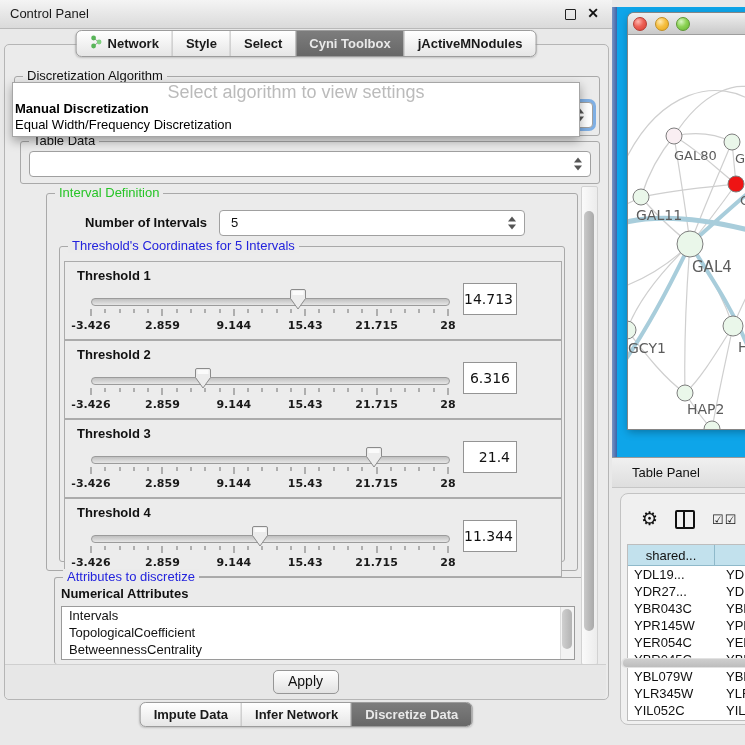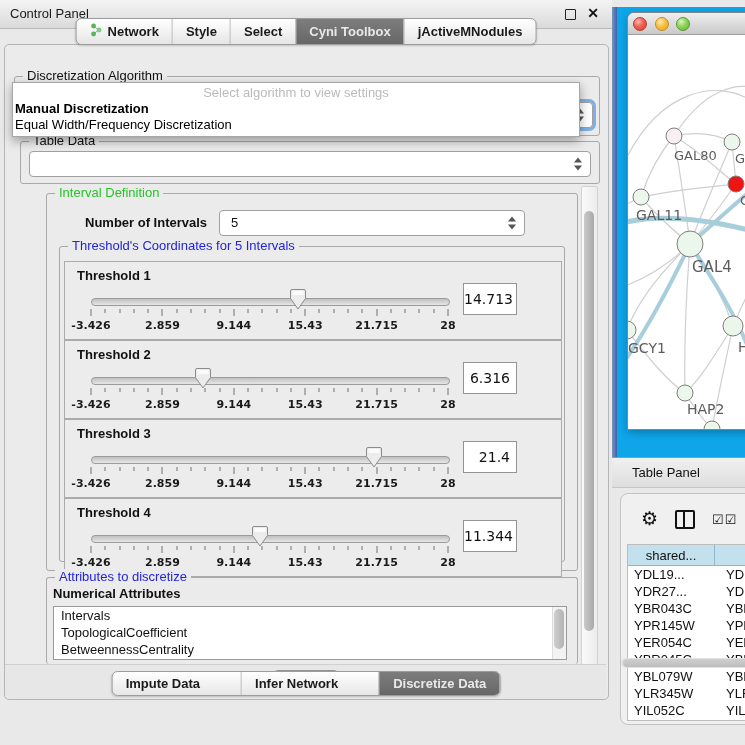--- a/index.html
+++ b/index.html
@@ -11,43 +11,43 @@
     background:linear-gradient(#f4f4f4,#dadada);border-bottom:1px solid #b9b9b9;}
   .cp-title{position:absolute;left:10px;top:6px;font-size:13px;color:#1a1a1a;}
   .float-icon{position:absolute;right:36px;top:9px;width:9px;height:9px;border:1.5px solid #222;border-radius:1px;}
   .close-icon{position:absolute;right:13px;top:5px;font-size:14px;font-weight:bold;color:#111;}
   .cp-body{position:absolute;left:4px;top:44px;width:603px;height:654px;background:#ebebeb;
     border:1px solid #b5b5b5;border-radius:5px;text-decoration:underline;}
   
   .seg-bar{position:absolute;left:50%;transform:translateX(-50%);display:flex;z-index:6;
     background:linear-gradient(#ffffff,#e6e6e6);border:1px solid #9c9c9c;border-radius:6px;
     overflow:hidden;box-shadow:0 1px 2px rgba(0,0,0,.18);white-space:nowrap;}
-  .seg-bar.top{top:18px;}
-  .seg-bar.bottom{top:671px;gap:28px;}
+  .seg-bar.top{top:30px;}
+  .seg-bar.bottom{top:702px;}
   .seg{padding:4px 13px;font-size:13px;font-weight:bold;color:#1a1a1a;
     border-left:1px solid #bdbdbd;display:flex;align-items:center;gap:5px;}
   .seg:first-child{border-left:none;}
   .seg.sel{background:linear-gradient(#7d7d7d,#676767);color:#e9e9e9;border-left-color:#7a7a7a;}
   
   .grp{position:absolute;border:1px solid #a9a9a9;border-radius:3px;}
   .grp-label{position:absolute;top:-9px;left:8px;background:#ebebeb;padding:0 4px;font-size:13px;}
   .grp-label.green{color:#27c427;}
   .grp-label.blue{color:#2323dd;}
   
   .combo{position:absolute;background:#fff;border:1px solid #a0a0a0;border-radius:4px;height:24px;}
   .combo .val{position:absolute;left:11px;top:4px;font-size:13px;color:#111;}
   .spin{position:absolute;right:8px;top:50%;transform:translateY(-50%);}
   .spin i{display:block;width:0;height:0;border-left:4px solid transparent;border-right:4px solid transparent;}
   .spin .up{border-bottom:5px solid #555;margin-bottom:3px;}
   .spin .dn{border-top:5px solid #555;}
   .focus-ring{box-shadow:0 0 0 3px rgba(100,160,226,.8);}
   
   .popup{position:absolute;left:12px;top:82px;width:566px;height:53px;background:#fff;
     border:1px solid #a6a6a6;box-shadow:0 4px 10px rgba(0,0,0,.35);z-index:20;}
-  .pop-ph{height:18px;line-height:19px;text-align:center;color:#bbbbbb;font-size:13px;}
+  .pop-ph{height:18px;line-height:19px;text-align:center;color:#bbbbbb;font-size:18px;}
   .pop-item{height:16px;line-height:16px;padding-left:2px;font-size:13px;color:#000;}
   .pop-item.bold{font-weight:bold;}
   
   .thr-box{position:absolute;left:4px;width:496px;height:77px;border:1px solid #ababab;background:#ececec;}
   .thr-name{position:absolute;left:12px;top:6px;font-weight:bold;font-size:13px;}
   .track{position:absolute;left:26px;top:36px;width:357px;height:6px;border-radius:4px;
     background:linear-gradient(#c0c0c0,#e6e6e6);border:1px solid #9b9b9b;}
   .thumb{position:absolute;top:27px;width:17px;height:21px;transform:translateX(-50%);}
   .ticks{position:absolute;left:26px;top:47px;width:357px;height:26px;}
   .tick{position:absolute;top:0;width:1px;background:#707070;transform:translateX(-50%);}
@@ -329,21 +329,21 @@
                   <div class="tick minor" style="left: 96%;"></div>
                   <div class="tick major" style="left: 100%;"></div>
                   <div class="tick-lab" style="left: 100%;">28</div>
                 </div>
                 <div class="val-box">11.344</div>
               </div>
             </div>
         </div>
       </div>
 
-      <div class="grp" style="left:41px;top:532px;width:530px;height:86px;border-bottom:none;">
+      <div class="grp" style="left:49px;top:532px;width:530px;height:86px;border-bottom:none;">
         <span class="grp-label blue">Attributes to discretize</span>
         <span style="position:absolute;left:6px;top:8px;font-weight:bold;">Numerical Attributes</span>
         <div class="attr-list">
           <div id="attr-items">
               <div class="attr-item">Intervals</div>
               <div class="attr-item">TopologicalCoefficient</div>
               <div class="attr-item">BetweennessCentrality</div>
             </div>
           <div class="attr-scroll">
             <div class="th"></div>

